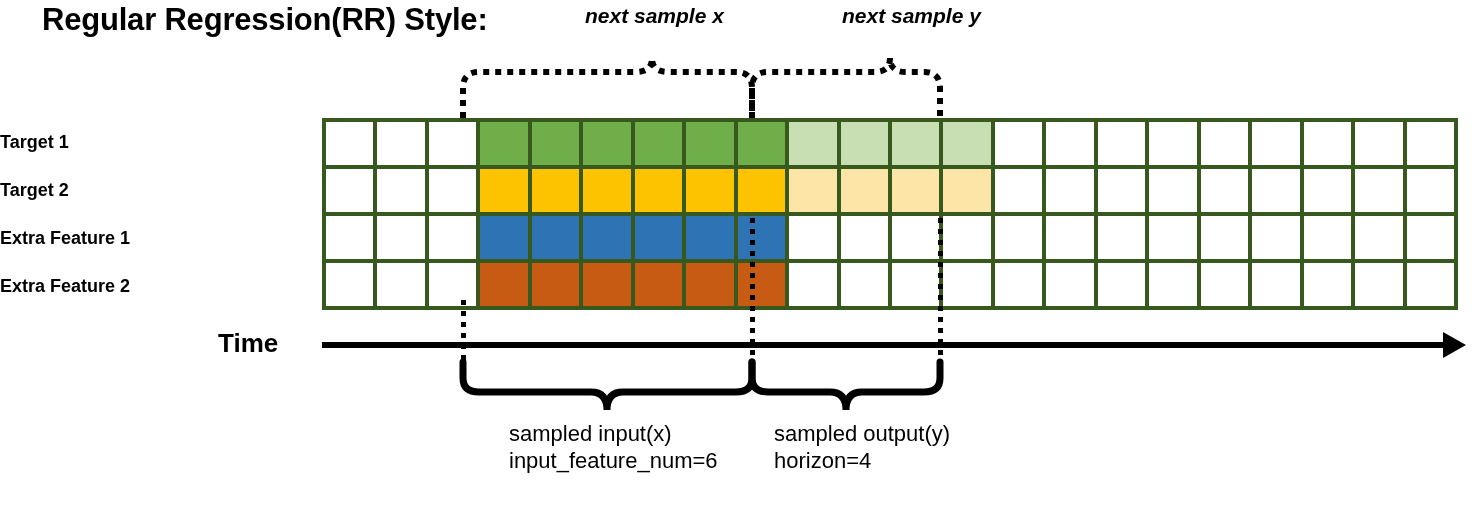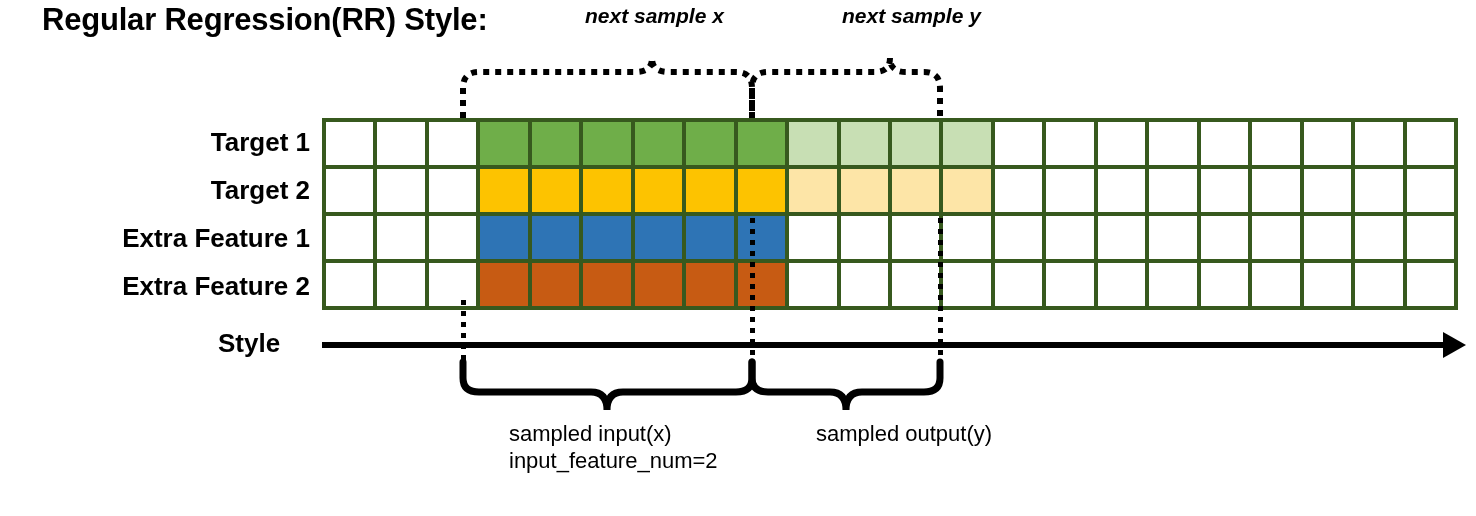--- a/index.html
+++ b/index.html
@@ -10,21 +10,21 @@
   
   #title{left:14px;top:2px;font-size:31px;font-weight:700;letter-spacing:-0.2px;white-space:nowrap;margin-left:28px;}
 
   
   .top-cap{font-size:21px;font-weight:700;font-style:italic;white-space:nowrap;}
   #cap-x{left:585px;top:4px;font-style:italic;}
   #cap-y{left:818px;top:4px;margin-left:24px;}
 
   
   #row-labels{left:0px;top:118px;width:310px;}
-  .rlabel{height:48px;line-height:48px;text-align:right;font-size:26px;font-weight:700;
+  .rlabel{height:48px;line-height:48px;font-size:18px;font-weight:700;
           white-space:nowrap;padding-right:0px;}
 
   
   #grid{left:322px;top:118px;width:1136px;height:192px;
         background:#37591e;display:flex;flex-direction:column;
         border:4px solid #37591e;box-sizing:border-box;}
   .grow{flex:1 1 0;display:flex;gap:4px;padding:0;}
   .grow + .grow{margin-top:4px;}
   .cell{flex:1 1 0;background:#ffffff;}
   .c-green{background:#6fae49;}
@@ -47,21 +47,21 @@
   #vd1{left:461px;top:300px;height:66px;}
   #vd2{left:750px;top:218px;height:148px;}
   #vd3{left:938px;top:218px;height:148px;}
 
   
   #svg-top,#svg-bot{left:0;top:0;width:1476px;height:516px;pointer-events:none;}
 
   
   .btxt{font-size:22px;line-height:27px;white-space:nowrap;}
   #btxt-x{left:509px;top:420px;}
-  #btxt-y{left:774px;top:420px;margin-left:42px;}
+  #btxt-y{left:774px;top:420px;}
 </style>
 </head>
 <body>
 
 <div class="abs" id="title">Regular Regression(RR) Style:</div>
 
 <div class="abs top-cap" id="cap-x">next sample x</div>
 <div class="abs top-cap" id="cap-y">next sample y</div>
 
 <svg class="abs" id="svg-top" viewBox="0 0 1476 516" xmlns="http://www.w3.org/2000/svg">
@@ -170,34 +170,35 @@
       <div class="cell c-white"></div>
       <div class="cell c-white"></div>
       <div class="cell c-white"></div>
       <div class="cell c-white"></div>
       <div class="cell c-white"></div>
       <div class="cell c-white"></div>
       <div class="cell c-white"></div>
     </div>
 </div>
 
-<div class="abs" id="time-label">Style</div>
+<div class="abs" id="time-label">Time</div>
 <div class="abs" id="axis-line"></div>
 <div class="abs" id="axis-head"></div>
 
 <div class="abs vdot" id="vd1"></div>
 <div class="abs vdot" id="vd2"></div>
 <div class="abs vdot" id="vd3"></div>
 
 <svg class="abs" id="svg-bot" viewBox="0 0 1476 516" xmlns="http://www.w3.org/2000/svg">
 
   <path d="M463,362 L463,378 Q463,392 479,392 L591,392 Q607,392 607,410 Q607,392 623,392 L736,392 Q752,392 752,378 L752,362" fill="none" stroke="#000" stroke-width="7" stroke-linecap="round"></path>
 
   <path d="M752,362 L752,378 Q752,392 768,392 L830,392 Q846,392 846,410 Q846,392 862,392 L924,392 Q940,392 940,378 L940,362" fill="none" stroke="#000" stroke-width="7" stroke-linecap="round"></path>
 </svg>
 
 <div class="abs btxt" id="btxt-x">
   <div>sampled input(x)</div>
-  <div>input_feature_num=2</div>
+  <div>input_feature_num=6</div>
 </div>
 <div class="abs btxt" id="btxt-y">
   <div>sampled output(y)</div>
+  <div>horizon=4</div>
 </div>
 
 </body></html>

